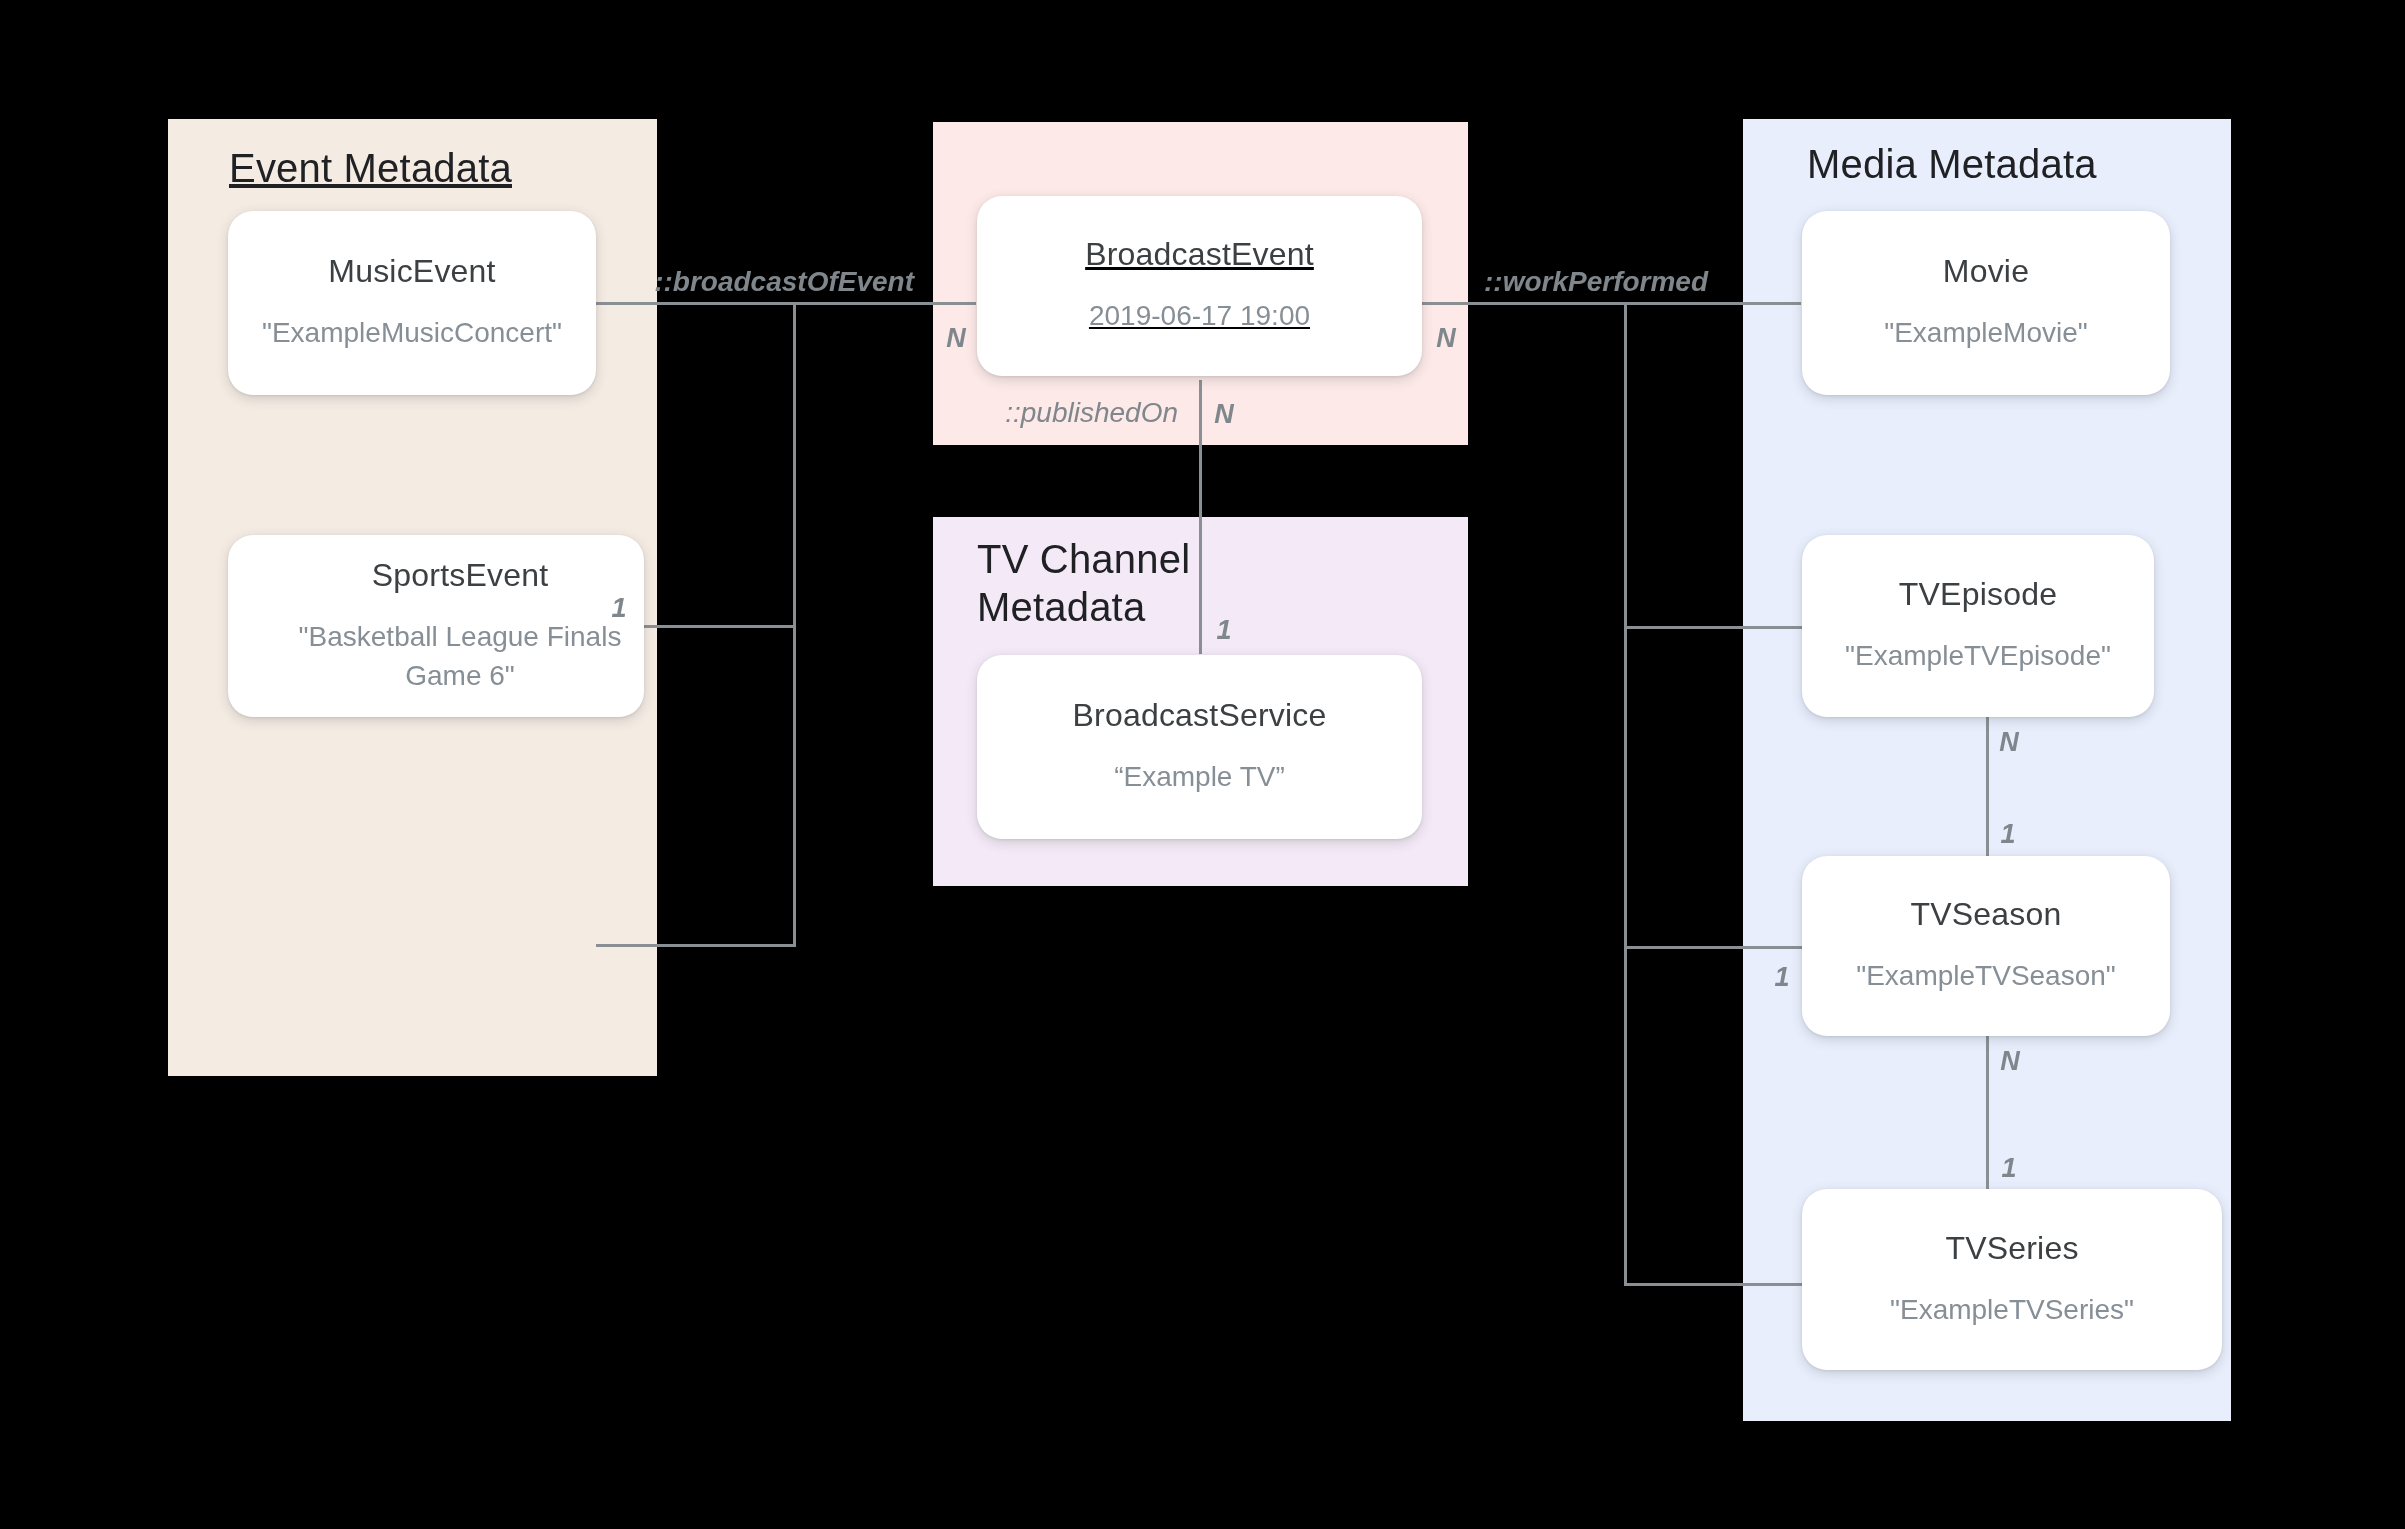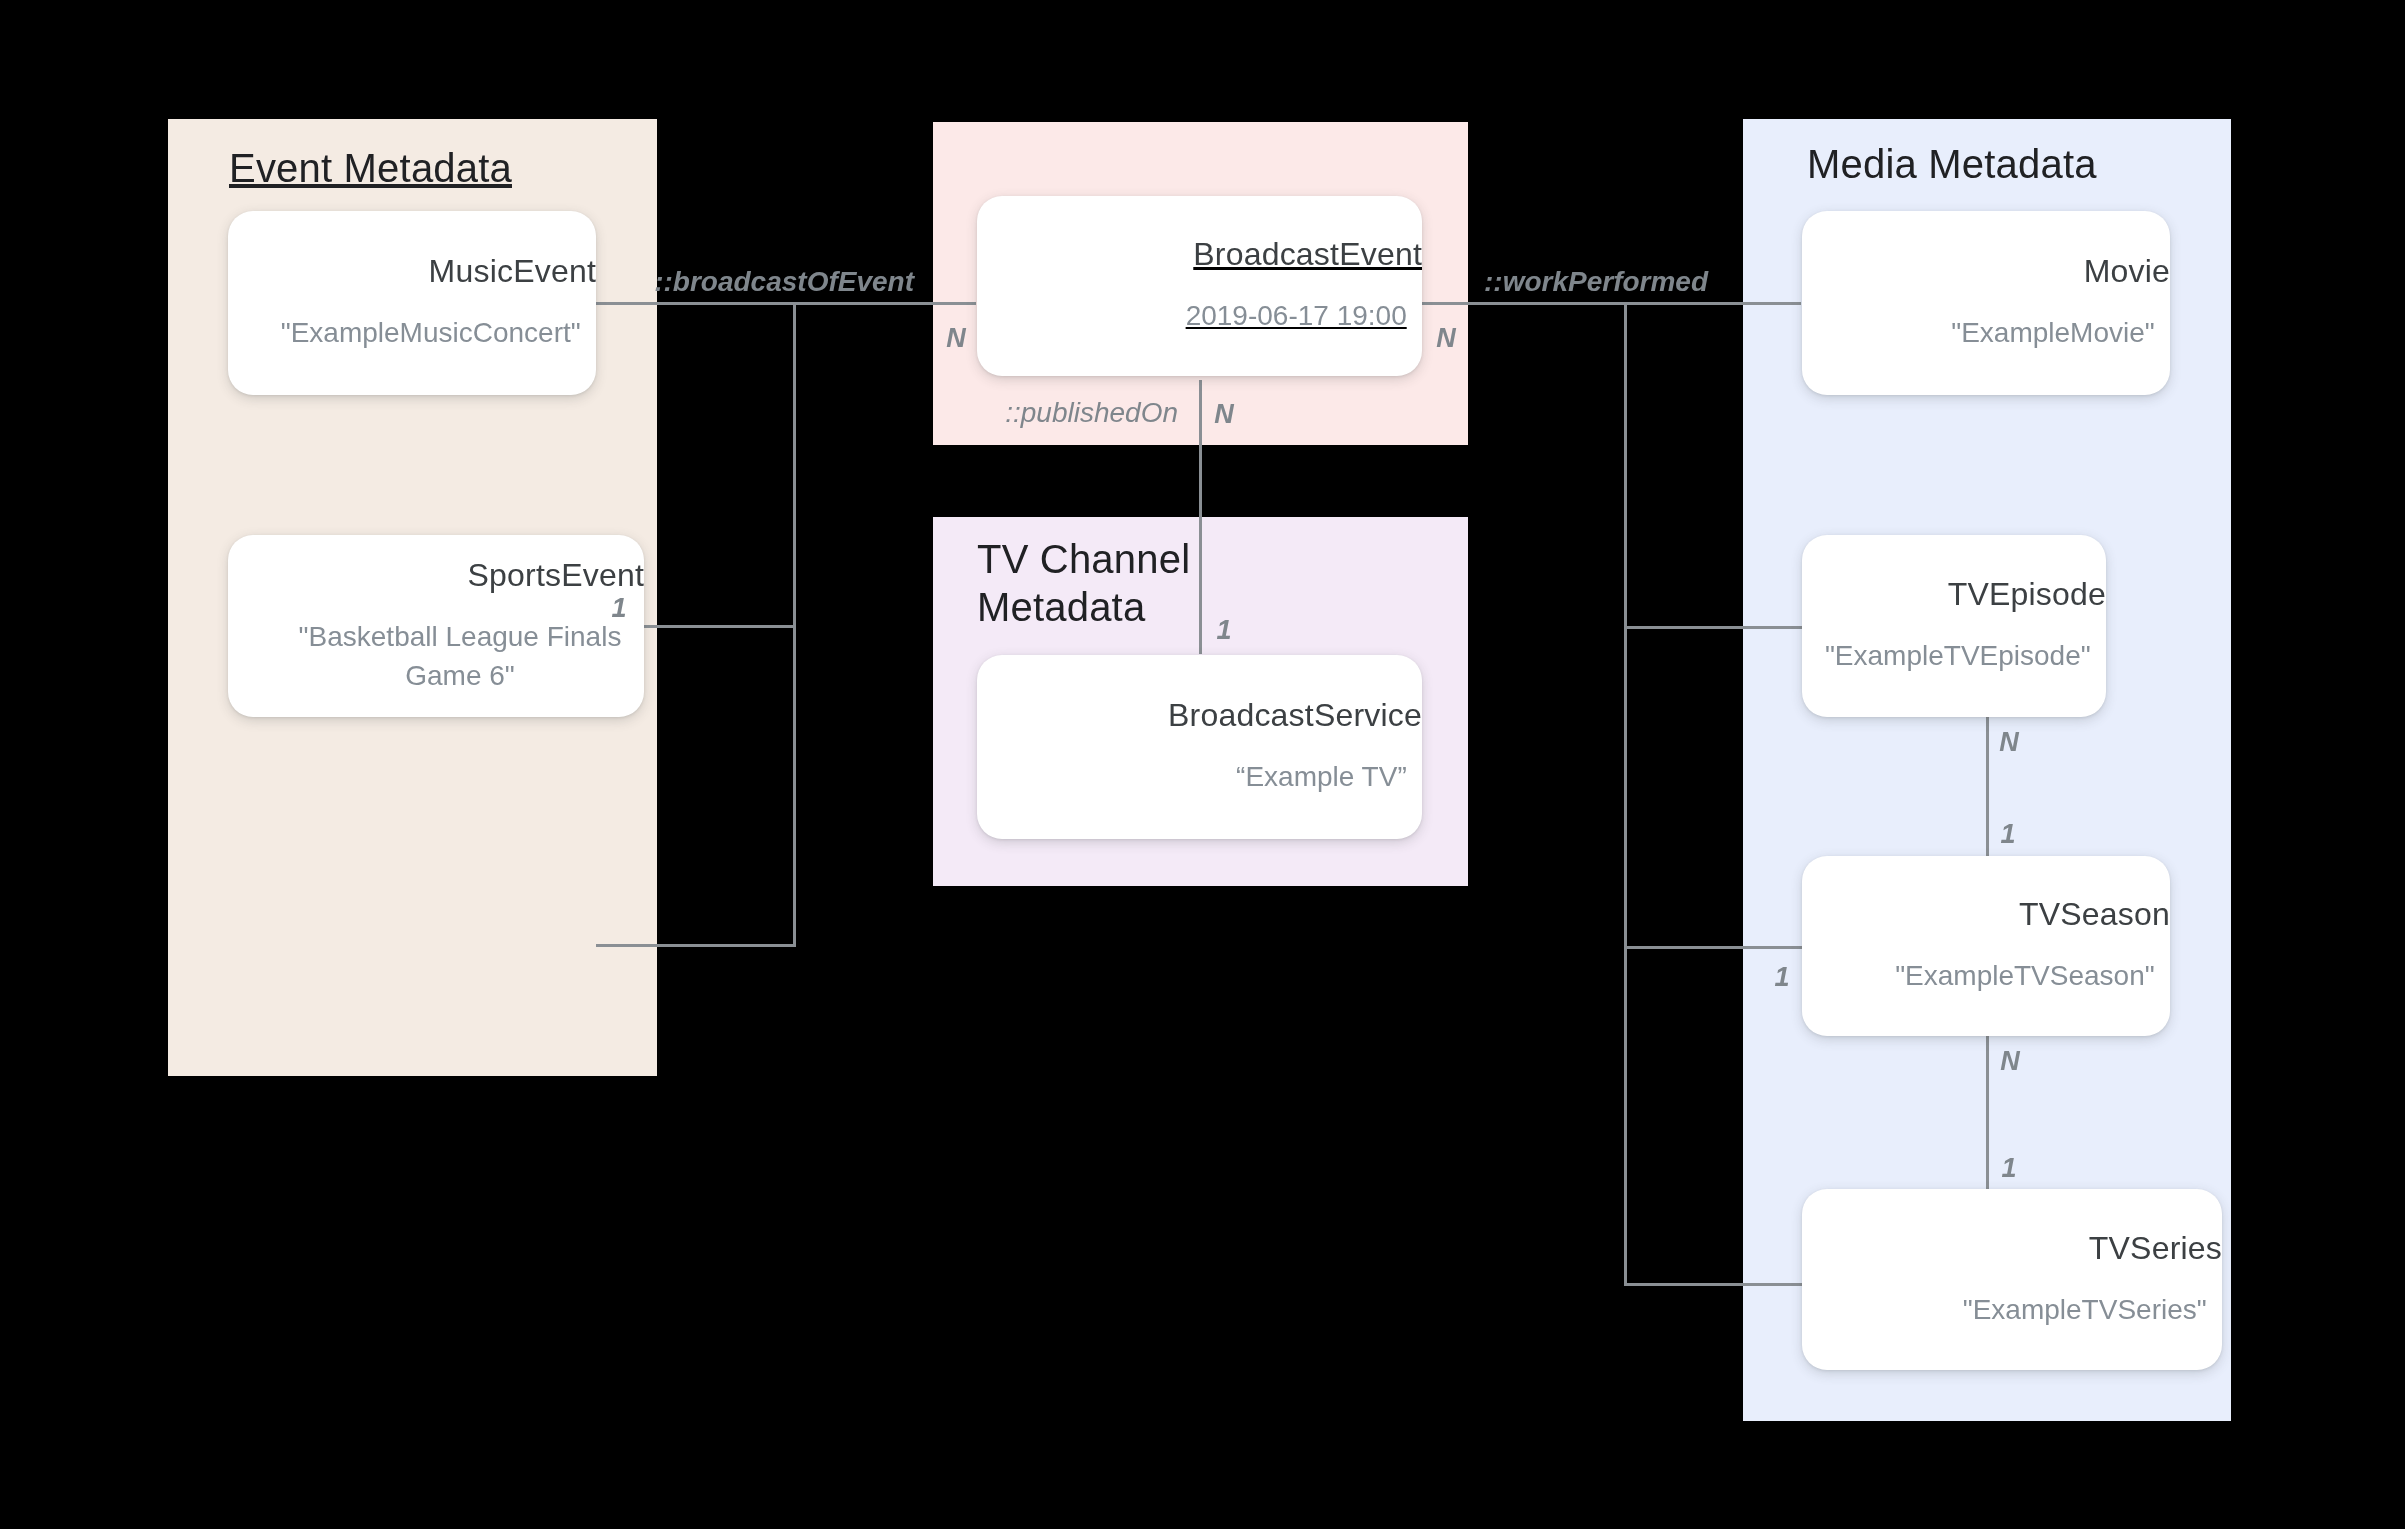--- a/index.html
+++ b/index.html
@@ -54,35 +54,35 @@
   .c-season-series  { left: 1986px; top: 1035px; height: 154px; }
 
   
   .node {
     position: absolute;
     background: #ffffff;
     border-radius: 25px;
     box-shadow: 0 3.8px 11.5px rgba(60, 64, 67, 0.18), 0 1px 2.9px rgba(60, 64, 67, 0.12);
     display: flex;
     flex-direction: column;
-    align-items: flex-end;
+    align-items: center;
     justify-content: center;
     gap: 23px;
     text-align: center;
   }
   .node .node-title { font-size: 32px; color: #3C4043; letter-spacing: 0.2px; }
   .node .node-value { font-size: 28px; color: #868E96; line-height: 1.4; padding: 0 15.3px; }
 
   .n-music    { left: 228px;  top: 211px;  width: 368px; height: 184px; }
   .n-sports   { left: 228px;  top: 535px;  width: 368px; height: 182px; padding-left: 48px; }
   .n-event    { left: 228px;  top: 856px;  width: 368px; height: 180px; }
   .n-bevent   { left: 977px; top: 196px;  width: 445px; height: 180px; text-decoration: underline; }
   .n-bservice { left: 977px; top: 655px;  width: 445px; height: 184px; }
   .n-movie    { left: 1802px; top: 211px;  width: 368px; height: 184px; }
-  .n-episode  { left: 1802px; top: 535px;  width: 304px; height: 182px; }
+  .n-episode  { left: 1802px; top: 535px;  width: 352px; height: 182px; }
   .n-season   { left: 1802px; top: 856px;  width: 368px; height: 180px; }
   .n-series   { left: 1802px; top: 1189px; width: 420px; height: 181px; }
 
   
   .rel {
     position: absolute;
     font-size: 28px;
     font-style: italic;
     font-weight: 700;
     color: #7F868C;

